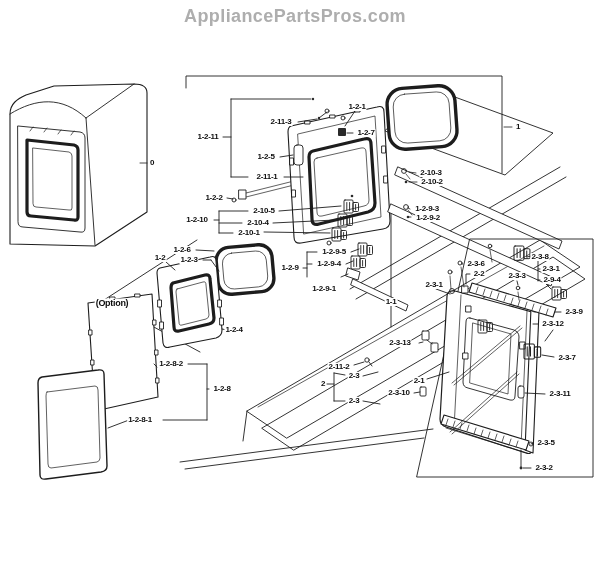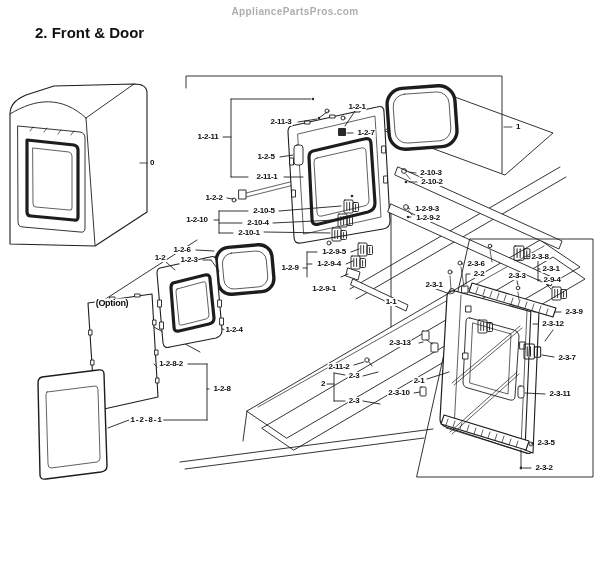--- a/index.html
+++ b/index.html
@@ -10,21 +10,21 @@
   #lineart .w{fill:#fff;}
   #lineart .f{fill:#fff;stroke-width:1.1;}
   #lineart .t{stroke-width:3.2;}
   #lineart .t2{stroke-width:3.4;}
   #lineart .h{stroke-width:.7;}
   #lineart .dk{fill:#2a2a2a;stroke:none;}
   #lineart .ld{stroke-width:.8;}
   .part-label{position:absolute;transform:translate(-50%,-50%);font-weight:bold;font-size:8px;
       letter-spacing:-0.3px;color:#0c0c0c;background:#fff;padding:0 1px;white-space:nowrap;line-height:1;}
   .watermark{position:absolute;top:6px;left:295px;transform:translateX(-50%);
-      font-size:10px;font-weight:bold;color:#aeaeae;letter-spacing:.4px;}
+      font-size:18px;font-weight:bold;color:#aeaeae;letter-spacing:.4px;}
   .page-title{position:absolute;top:24px;left:35px;font-size:15px;font-weight:bold;color:#111;}
 </style>
 </head>
 <body>
 
 <div id="stage">
 
   <svg id="lineart" width="600" height="571" viewBox="0 0 600 571">
     <defs>
       <g id="hg">
@@ -275,21 +275,20 @@
       <line x1="553" y1="330" x2="545" y2="341"></line>
       <line x1="545" y1="394" x2="525" y2="393"></line>
       <line x1="533" y1="443" x2="531" y2="444"></line>
       <polyline points="521,450 521,467"></polyline>
       <circle class="dk" cx="521" cy="468" r="1.4"></circle>
       <line x1="523" y1="468" x2="531" y2="468"></line>
     </g>
   </svg>
 
   <div class="watermark">AppliancePartsPros.com</div>
-  <div class="page-title">2. Front &amp; Door</div>
 
   <div id="labels">
       <div class="part-label" style="left: 152px; top: 163px;">0</div>
       <div class="part-label" style="left: 208px; top: 137px;">1-2-11</div>
       <div class="part-label" style="left: 281px; top: 122px;">2-11-3</div>
       <div class="part-label" style="left: 357px; top: 107px;">1-2-1</div>
       <div class="part-label" style="left: 366px; top: 133px;">1-2-7</div>
       <div class="part-label" style="left: 266px; top: 157px;">1-2-5</div>
       <div class="part-label" style="left: 267px; top: 177px;">2-11-1</div>
       <div class="part-label" style="left: 214px; top: 198px;">1-2-2</div>
@@ -307,21 +306,21 @@
       <div class="part-label" style="left: 290px; top: 268px;">1-2-9</div>
       <div class="part-label" style="left: 391px; top: 265px; margin-top: 37px;">1-1</div>
       <div class="part-label" style="left: 518px; top: 127px;">1</div>
       <div class="part-label" style="left: 182px; top: 250px;">1-2-6</div>
       <div class="part-label" style="left: 160px; top: 258px;">1-2</div>
       <div class="part-label" style="left: 189px; top: 260px;">1-2-3</div>
       <div class="part-label" style="left: 112px; top: 303px; font-size: 9px;">(Option)</div>
       <div class="part-label" style="left: 234px; top: 330px;">1-2-4</div>
       <div class="part-label" style="left: 171px; top: 364px;">1-2-8-2</div>
       <div class="part-label" style="left: 222px; top: 389px;">1-2-8</div>
-      <div class="part-label" style="left: 146px; top: 420px; font-family: Liberation Mono, monospace;">1-2-8-1</div>
+      <div class="part-label" style="left: 140px; top: 420px;">1-2-8-1</div>
       <div class="part-label" style="left: 339px; top: 367px;">2-11-2</div>
       <div class="part-label" style="left: 354px; top: 376px;">2-3</div>
       <div class="part-label" style="left: 323px; top: 384px;">2</div>
       <div class="part-label" style="left: 354px; top: 401px;">2-3</div>
       <div class="part-label" style="left: 400px; top: 343px;">2-3-13</div>
       <div class="part-label" style="left: 419px; top: 381px;">2-1</div>
       <div class="part-label" style="left: 399px; top: 393px;">2-3-10</div>
       <div class="part-label" style="left: 540px; top: 257px;">2-3-8</div>
       <div class="part-label" style="left: 476px; top: 264px;">2-3-6</div>
       <div class="part-label" style="left: 479px; top: 274px;">2-2</div>

